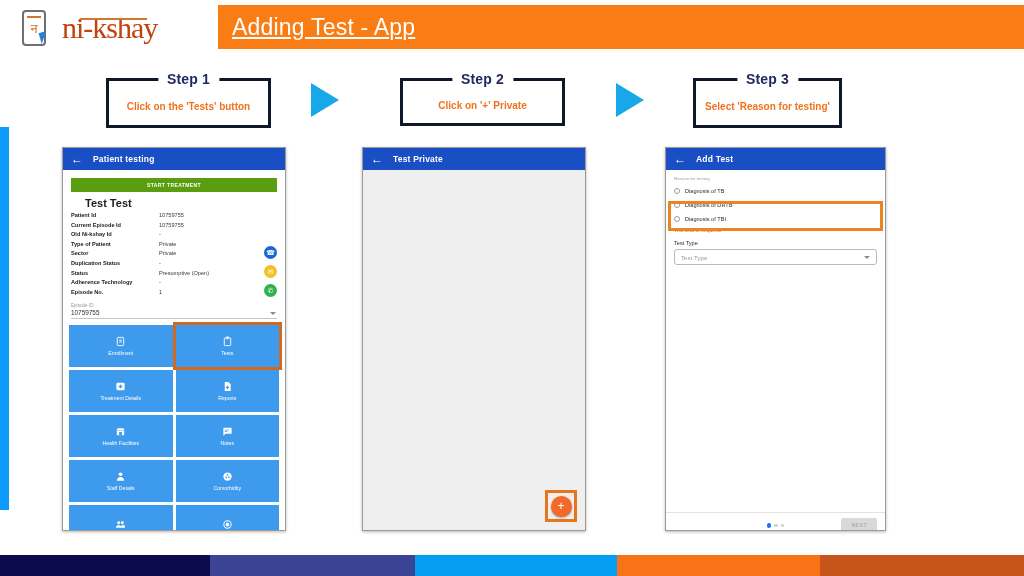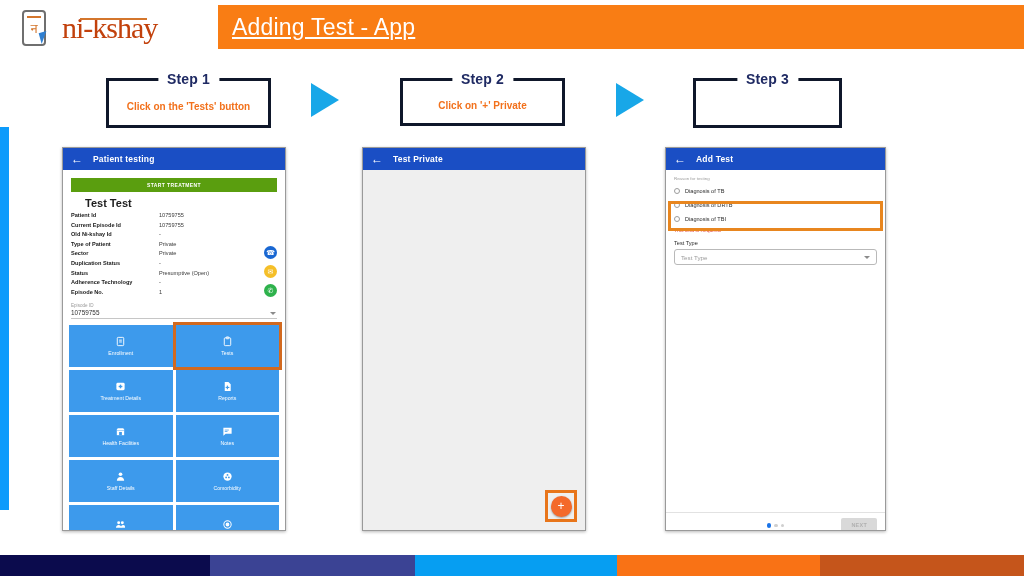--- a/index.html
+++ b/index.html
@@ -255,20 +255,21 @@
     <div class="step-frame">
       <div class="step-label">Step 2</div>
       <div class="step-text">Click on '+' Private</div>
     </div>
   </div>
   <div class="arrow" id="arrow2"></div>
 
   <div class="step-box" id="step3">
     <div class="step-frame">
       <div class="step-label">Step 3</div>
+      <div class="step-text">Select 'Reason for testing'</div>
     </div>
   </div>
 
   <div class="phone" id="phone1">
     <div class="app-bar">
       <span class="back">←</span>
       <span class="app-title">Patient testing</span>
     </div>
     <div class="p1-body">
       <div class="start-treatment">START TREATMENT</div>

